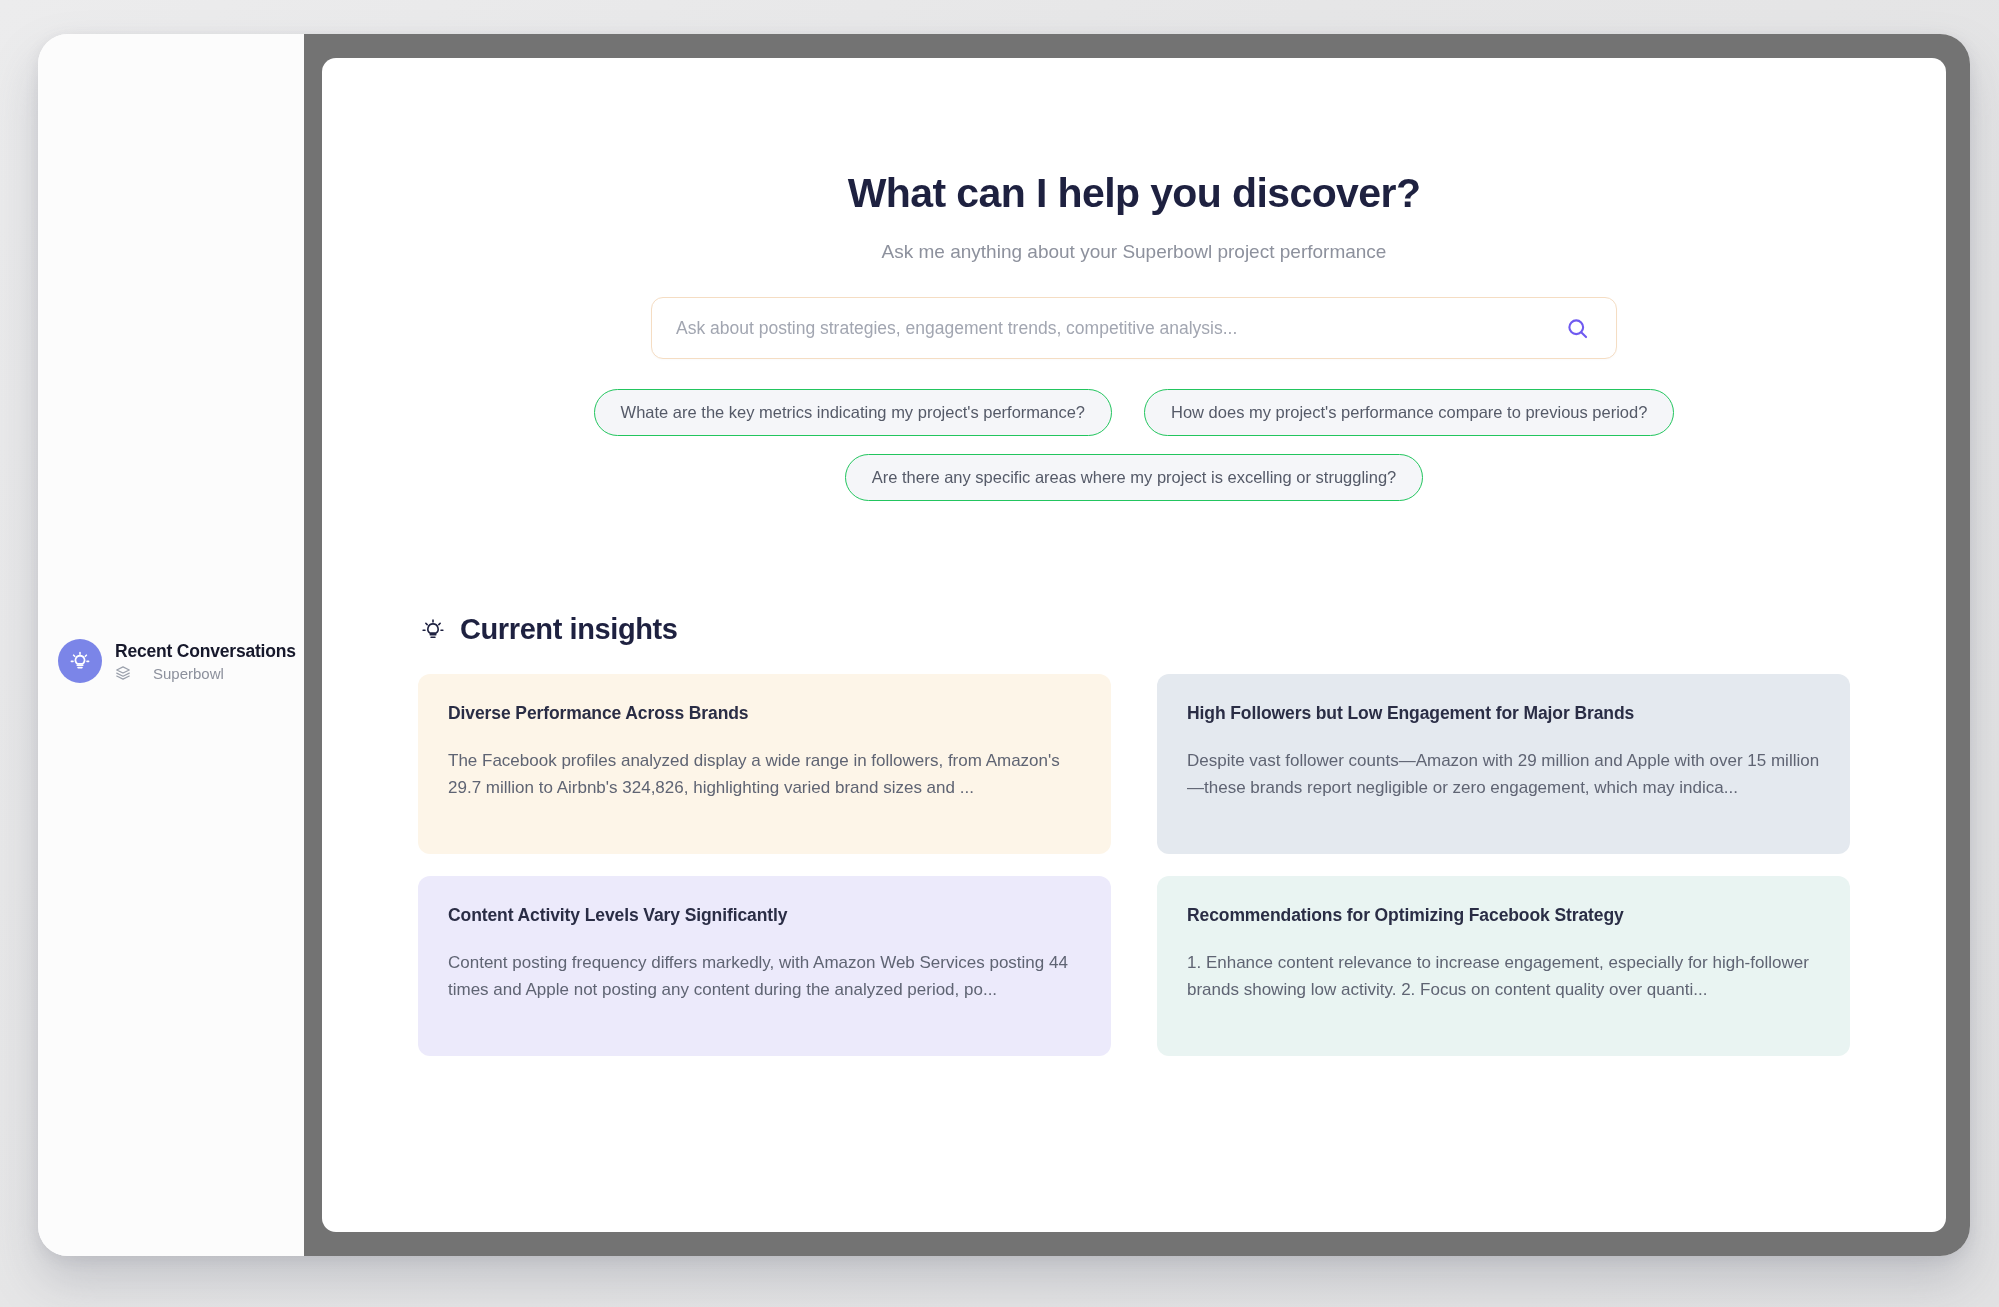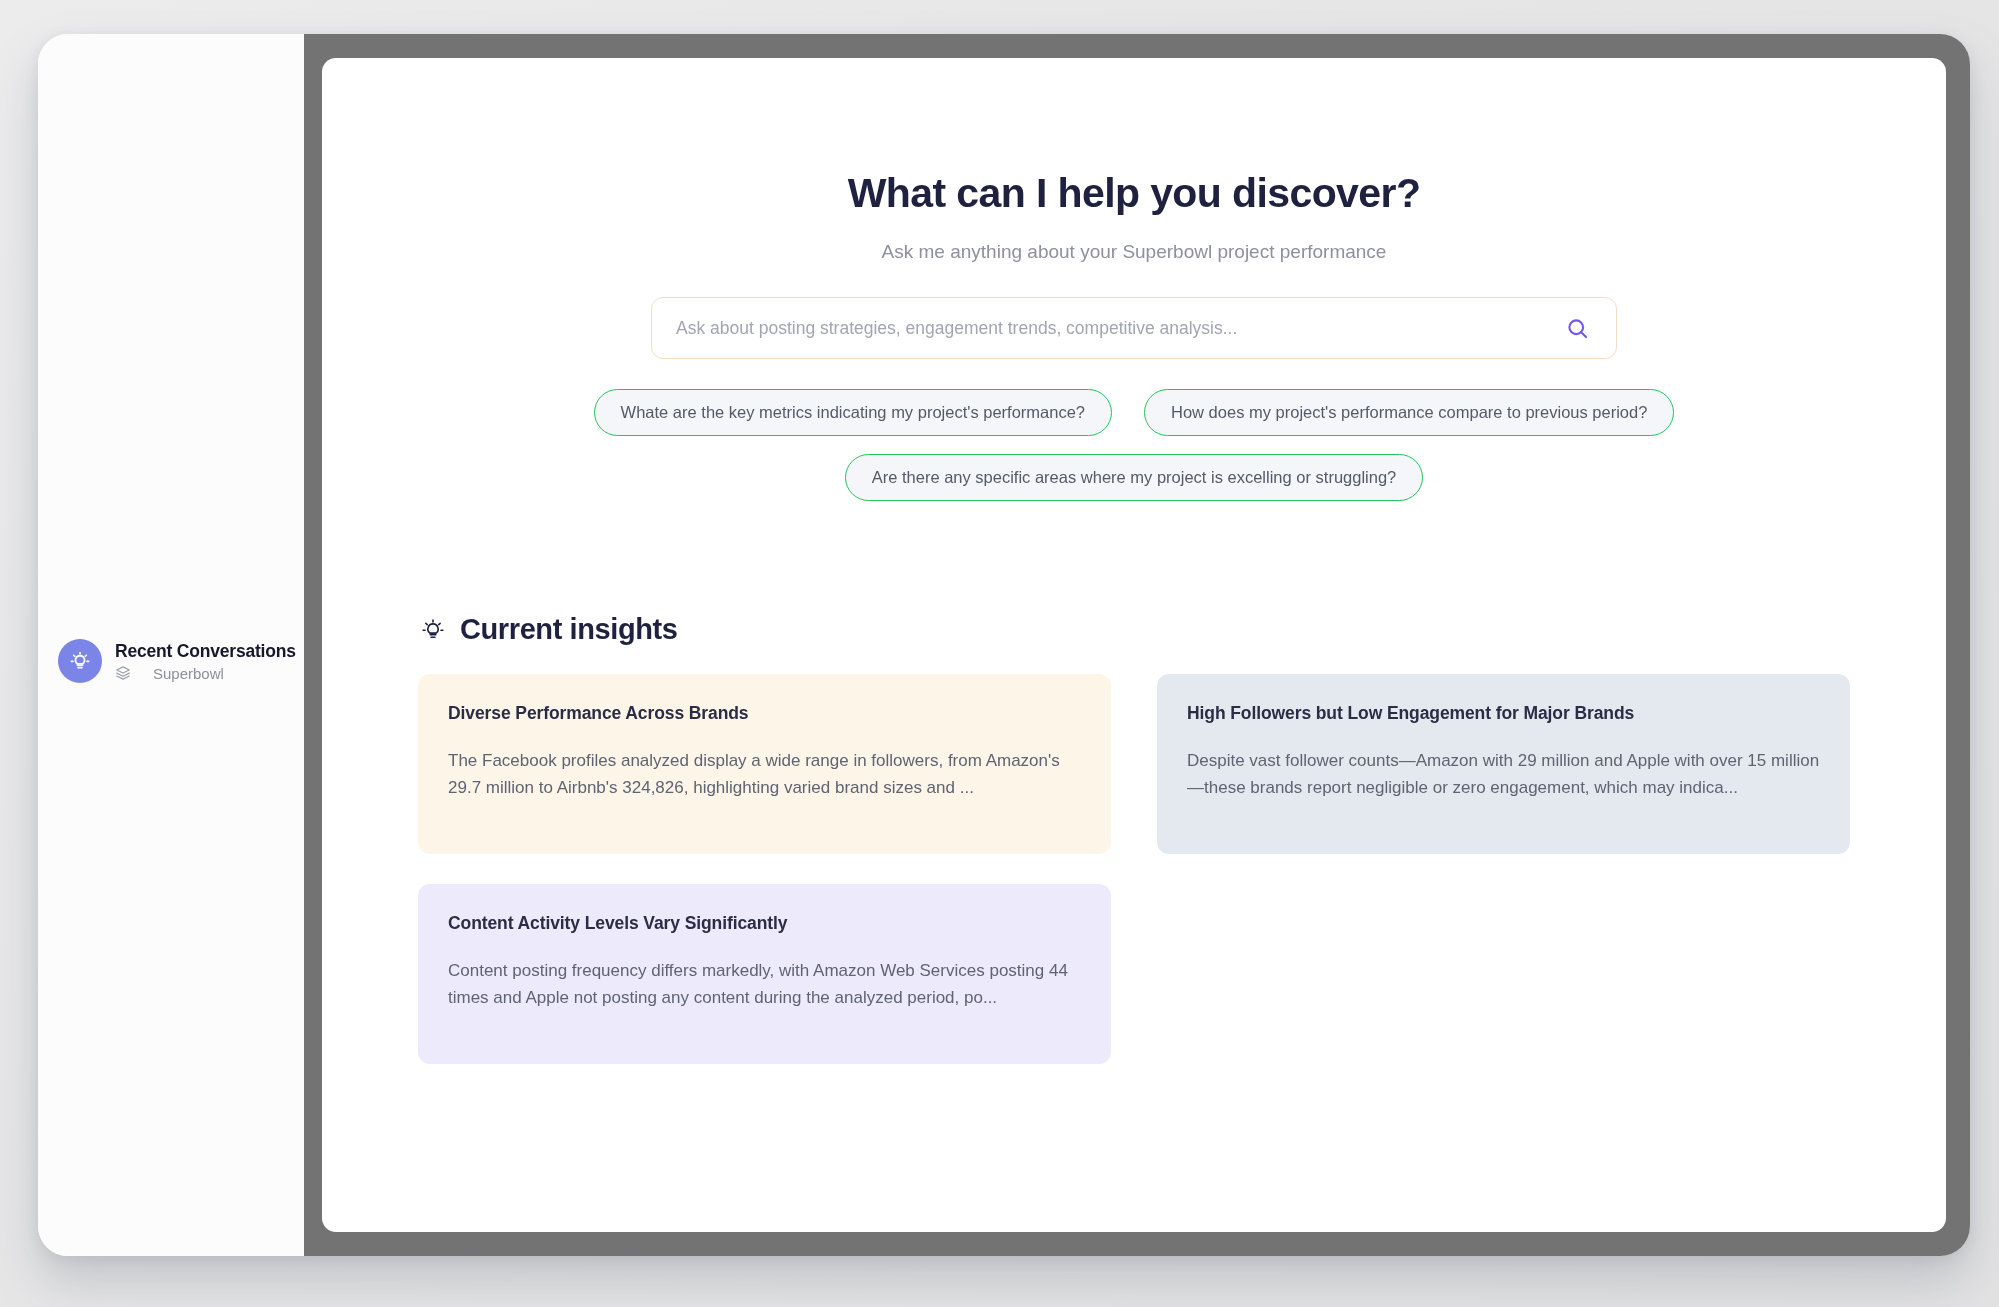--- a/index.html
+++ b/index.html
@@ -216,21 +216,21 @@
     font-size: 29px;
     font-weight: 700;
     color: #1e2140;
     letter-spacing: -0.4px;
   }
 
   .insights-grid {
     margin-top: 28px;
     display: grid;
     grid-template-columns: 1fr 1fr;
-    gap: 30px 46px;
+    gap: 22px 46px;
   }
 
   .insight-card {
     border-radius: 12px;
     padding: 28px 30px 32px 30px;
     min-height: 180px;
     cursor: pointer;
   }
 
   .insight-card-title {
@@ -341,20 +341,24 @@
             <article class="insight-card c-slate">
               <div class="insight-card-title">High Followers but Low Engagement for Major Brands</div>
               <div class="insight-card-body">Despite vast follower counts—Amazon with 29 million and Apple with over 15 million—these brands report negligible or zero engagement, which may indica...</div>
             </article>
 
             <article class="insight-card c-lilac">
               <div class="insight-card-title">Content Activity Levels Vary Significantly</div>
               <div class="insight-card-body">Content posting frequency differs markedly, with Amazon Web Services posting 44 times and Apple not posting any content during the analyzed period, po...</div>
             </article>
 
+            <article class="insight-card c-mint">
+              <div class="insight-card-title">Recommendations for Optimizing Facebook Strategy</div>
+              <div class="insight-card-body">1. Enhance content relevance to increase engagement, especially for high-follower brands showing low activity. 2. Focus on content quality over quanti...</div>
+            </article>
 
           </div>
         </section>
 
       </div>
     </main>
   </div>
 </div>
 
 </body></html>

